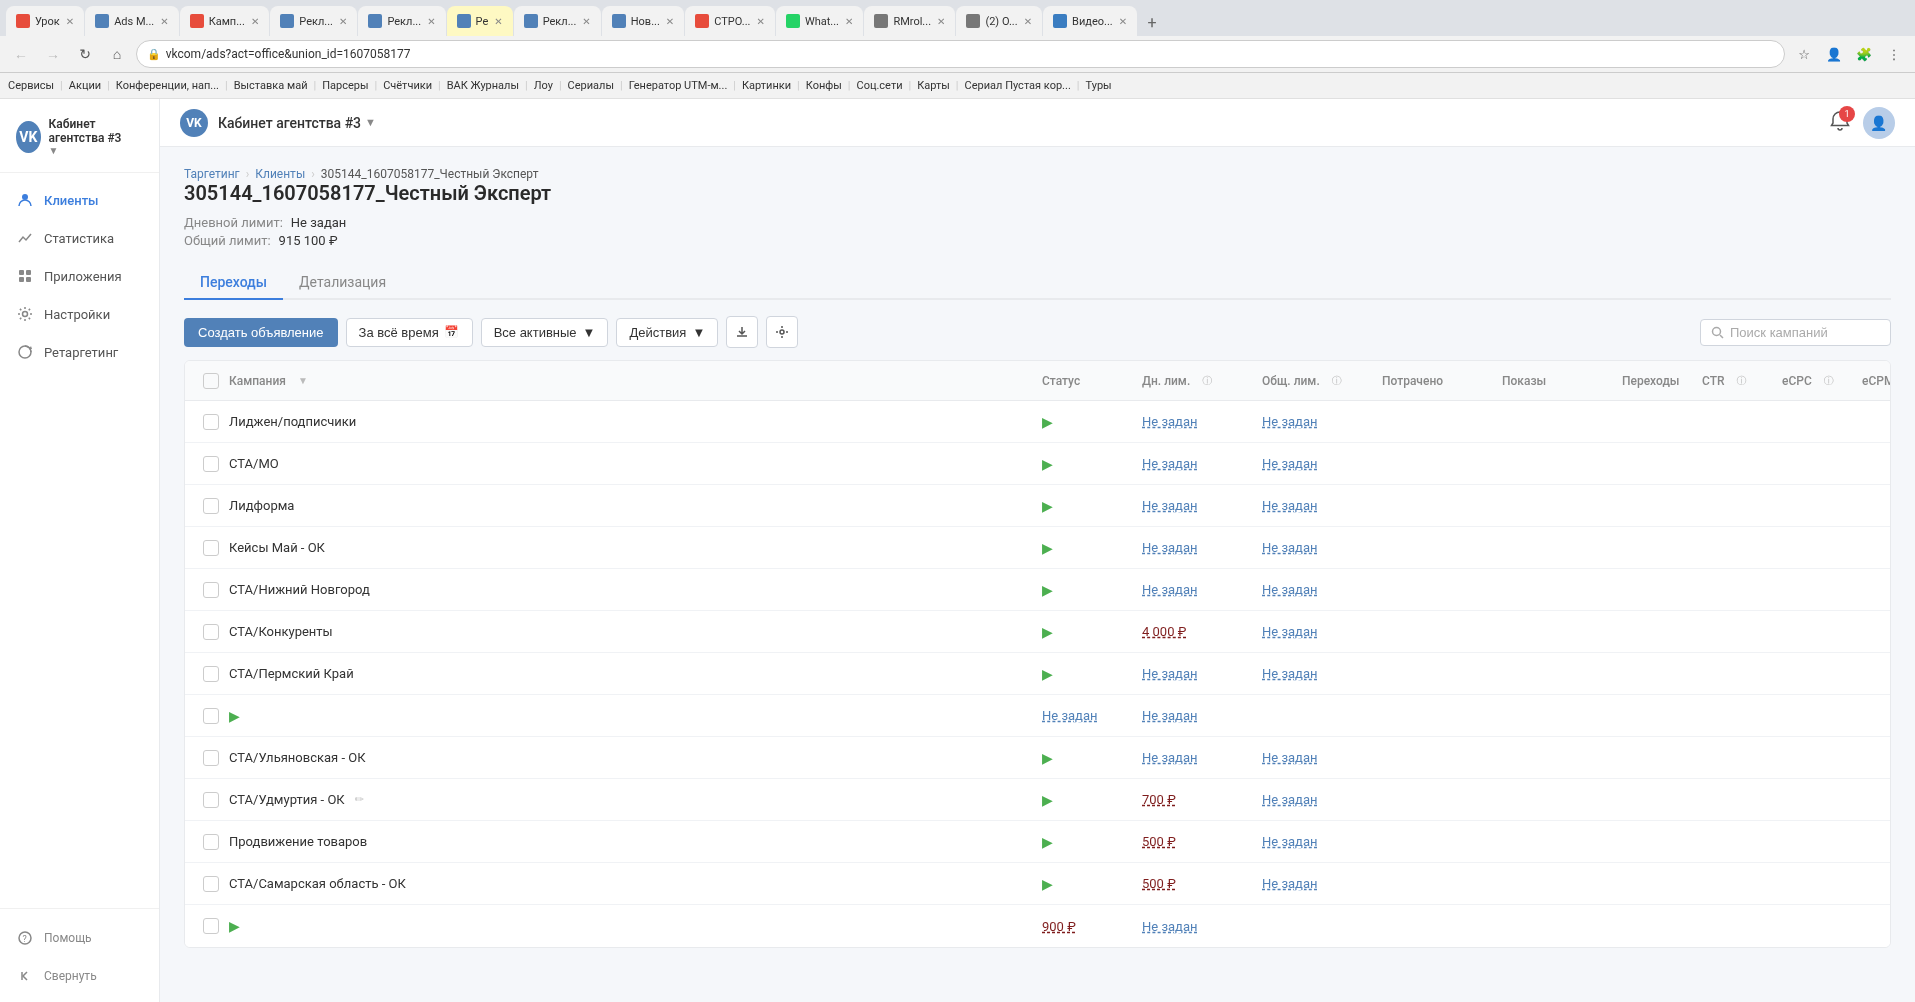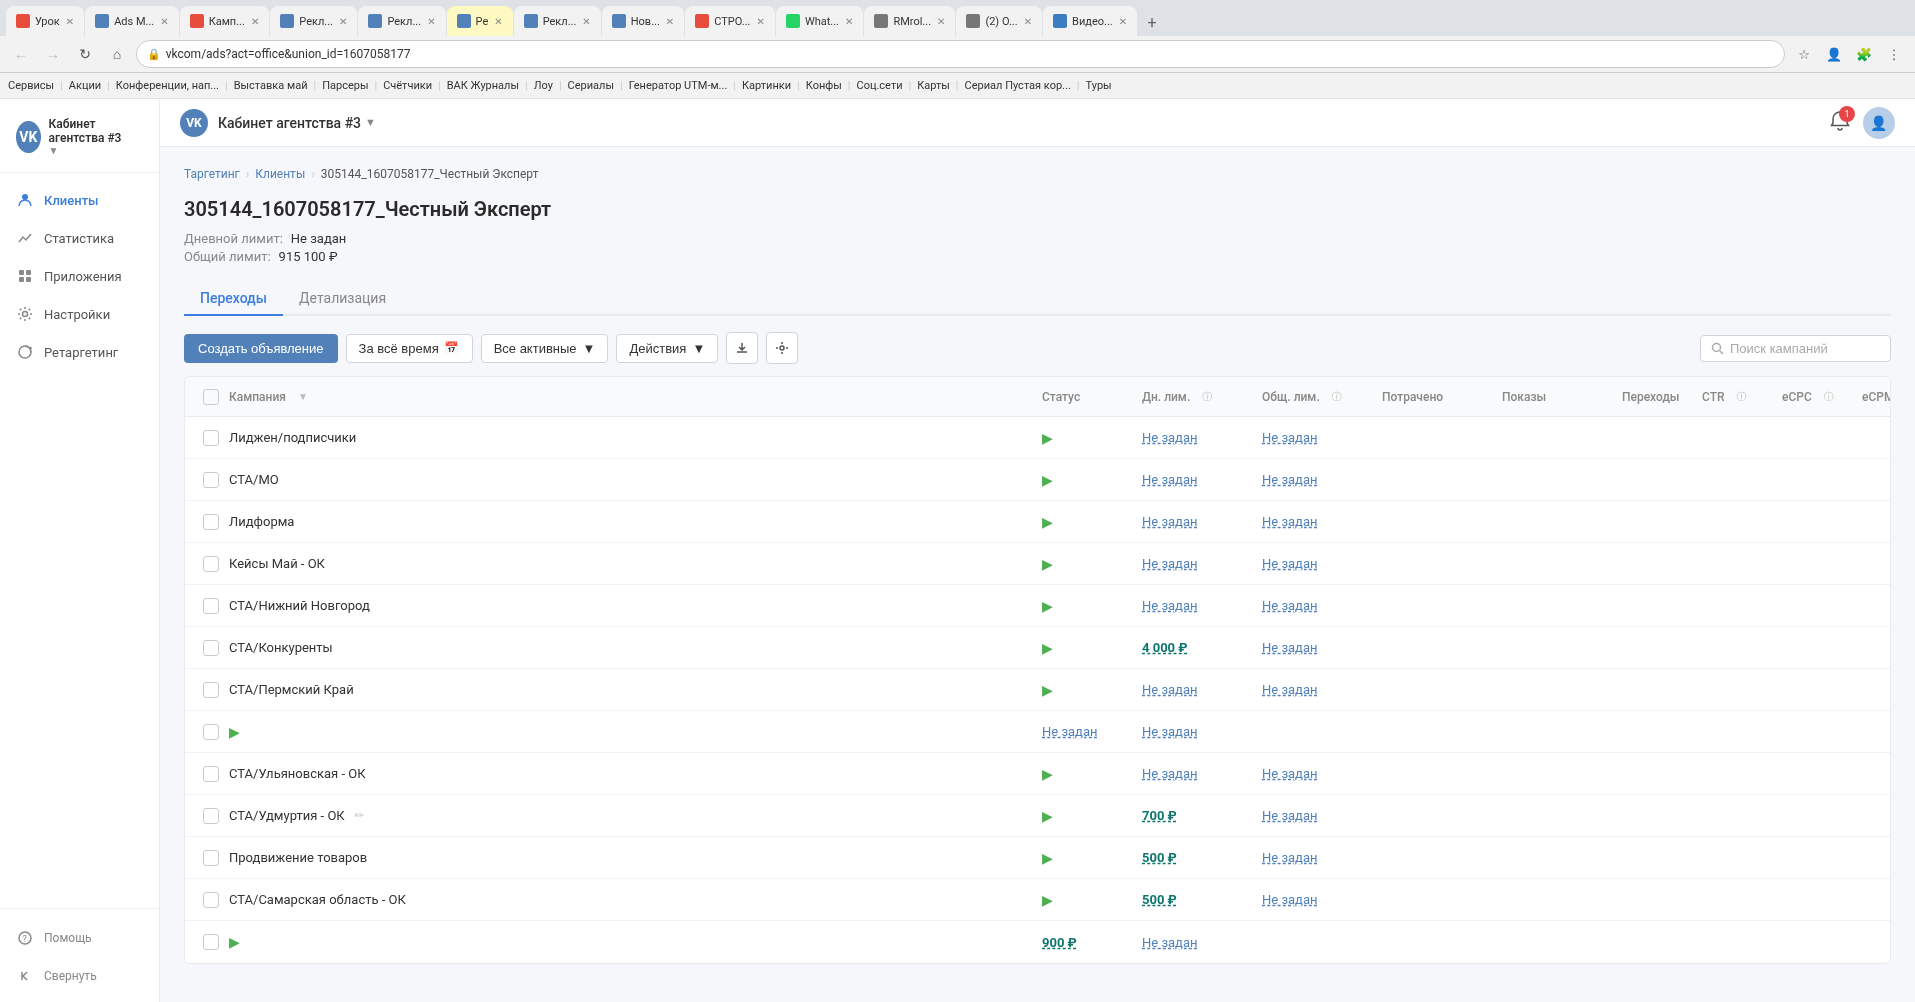--- a/index.html
+++ b/index.html
@@ -53,21 +53,21 @@
     .app-header-title { font-size: 14px; font-weight: 500; color: #333; display: flex; align-items: center; gap: 4px; }
     .app-header-right { display: flex; align-items: center; gap: 12px; }
     .notification-btn { position: relative; cursor: pointer; }
     .notification-badge { position: absolute; top: -4px; right: -4px; background: #e64646; color: white; border-radius: 50%; width: 16px; height: 16px; font-size: 9px; display: flex; align-items: center; justify-content: center; }
     .avatar { width: 32px; height: 32px; border-radius: 50%; background: #b8cde8; cursor: pointer; overflow: hidden; display: flex; align-items: center; justify-content: center; font-size: 14px; }
 
     
     .content-area { flex: 1; overflow-y: auto; padding: 20px 24px; background: #f5f7fa; }
 
     
-    .breadcrumb { display: flex; align-items: center; gap: 6px; font-size: 12px; color: #888; margin-bottom: 16px; }
+    .breadcrumb { display: flex; align-items: center; gap: 6px; font-size: 12px; color: #888; margin-bottom: 0; }
     .breadcrumb-item { color: #5181b8; cursor: pointer; }
     .breadcrumb-sep { color: #ccc; }
     .breadcrumb-current { color: #555; }
 
     
     .page-title { font-size: 20px; font-weight: 600; color: #2a2a2a; margin-bottom: 10px; }
 
     
     .meta-info { display: flex; flex-direction: column; gap: 3px; margin-bottom: 18px; }
     .meta-row { display: flex; align-items: center; gap: 8px; font-size: 13px; }
@@ -96,21 +96,21 @@
     .table-row:last-child { border-bottom: none; }
     .th { font-size: 12px; color: #888; font-weight: 500; display: flex; align-items: center; gap: 12px; }
     .th .sort-icon { font-size: 10px; color: #bbb; }
     .th .info-icon { font-size: 10px; color: #bbb; cursor: pointer; }
     .td { font-size: 13px; color: #333; }
     .td-checkbox { display: flex; align-items: center; justify-content: center; }
     .checkbox { width: 16px; height: 16px; border: 1.5px solid #ccc; border-radius: 3px; cursor: pointer; display: flex; align-items: center; justify-content: center; }
     .campaign-name { color: #333; font-size: 13px; display: flex; align-items: center; gap: 6px; }
     .status-play { color: #4caf50; font-size: 14px; display: flex; align-items: center; }
     .td-not-set { color: #5181b8; font-size: 13px; text-decoration: underline; text-decoration-style: dashed; cursor: pointer; }
-    .td-amount { color: #0f766e; font-size: 13px; text-decoration: underline; text-decoration-style: dashed; cursor: pointer; font-weight: bold; }
+    .td-amount { color: #7f1d1d; font-size: 13px; text-decoration: underline; text-decoration-style: dashed; cursor: pointer; }
   </style>
 </head>
 <body>
 
 <div class="browser-chrome">
 
   <div class="browser-tabs">
     <div class="browser-tab">
       <div class="tab-favicon" style="background:#e74c3c;"></div>
       <span class="tab-title">Урок</span>

